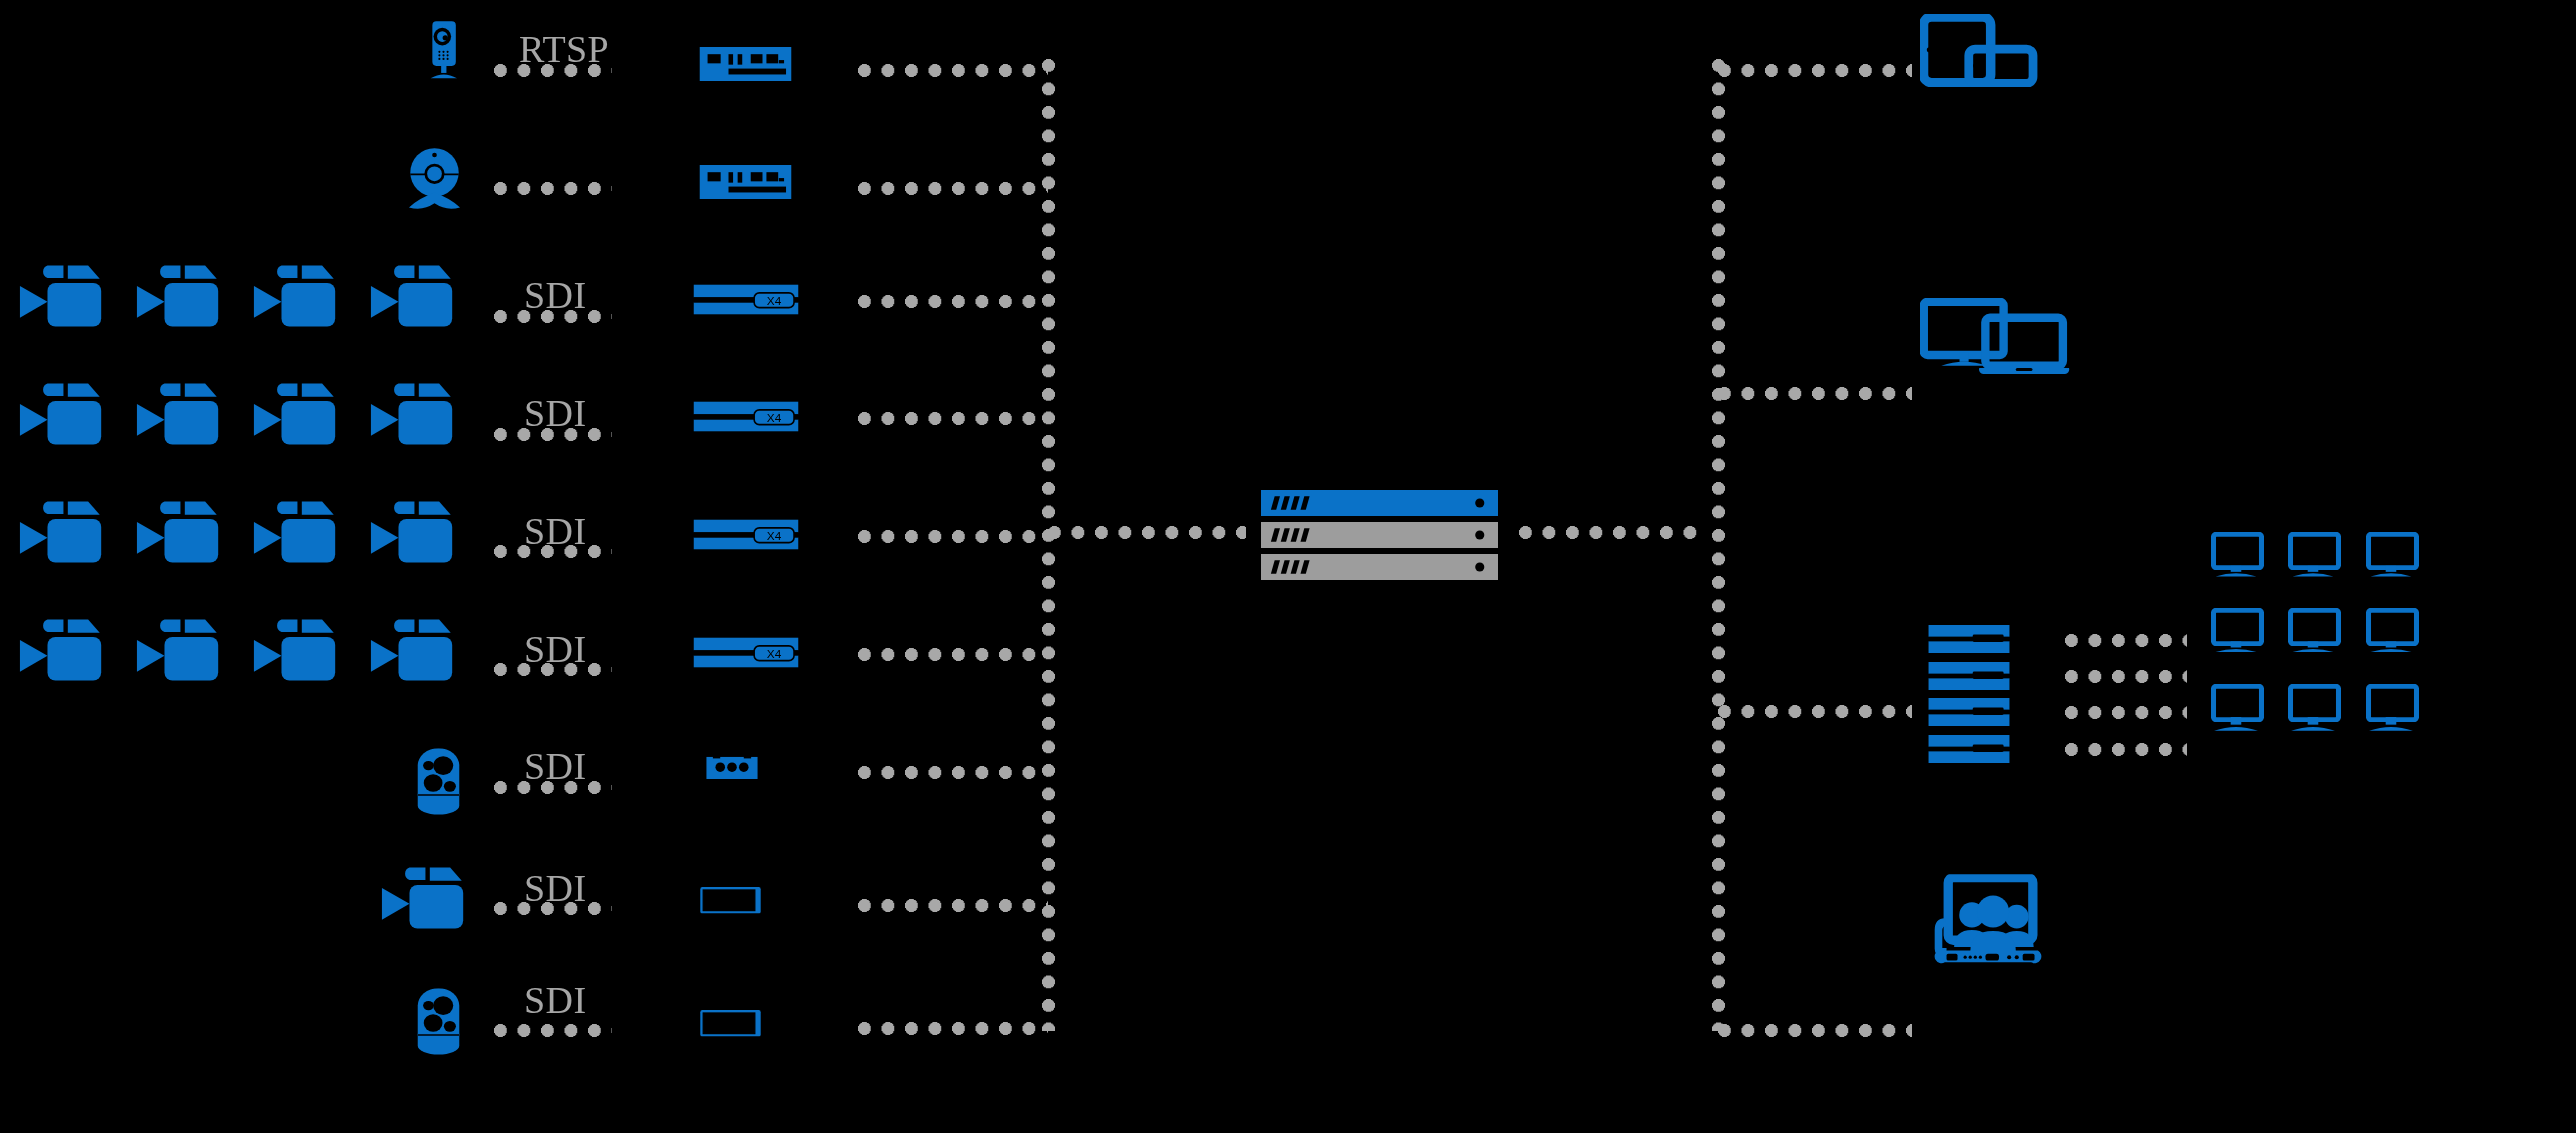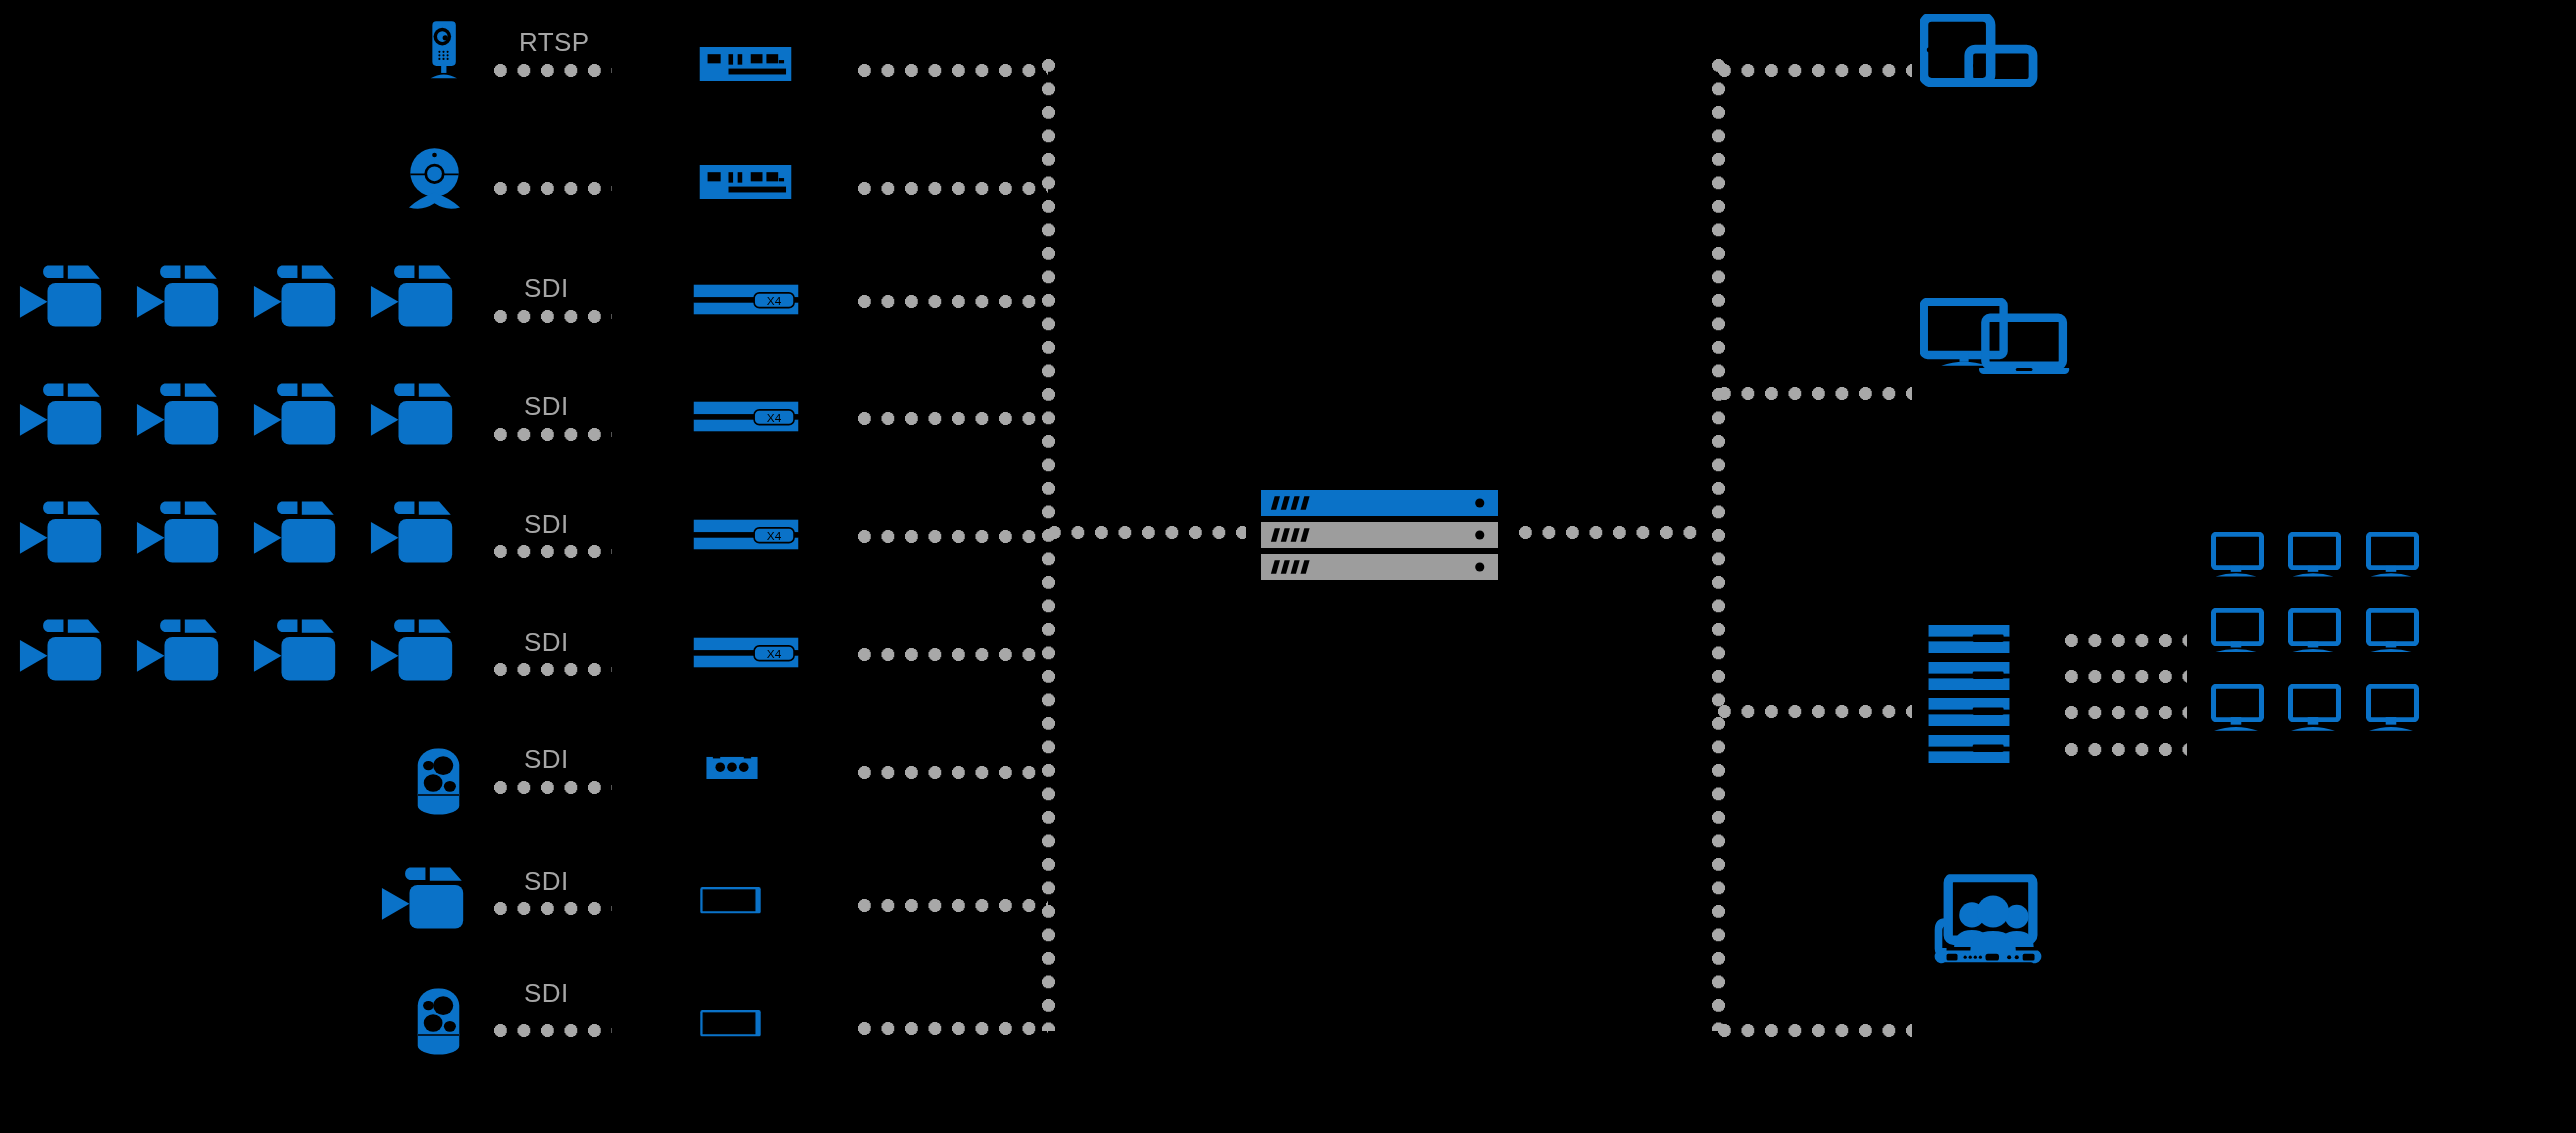--- a/index.html
+++ b/index.html
@@ -10,24 +10,24 @@
     position:relative;
     width:2576px;
     height:1133px;
     background:#000000;
     overflow:hidden;
   }
   .node{position:absolute;}
   .lbl{
     position:absolute;
     color:#a6a6a6;
-    font-size:26px;
+    font-size:38px;
     letter-spacing:0.4px;
     white-space:nowrap;
-    font-family:Liberation Sans, sans-serif;
+    font-family:Liberation Serif, serif;
   }
   
   .dotline-h{
     position:absolute;
     height:13px;
     background-image:radial-gradient(circle 6.5px at 6.5px 6.5px,#a8a8a8 98%,rgba(0,0,0,0) 100%);
     background-size:23.5px 13px;
     background-repeat:repeat-x;
   }
   .dotline-v{

